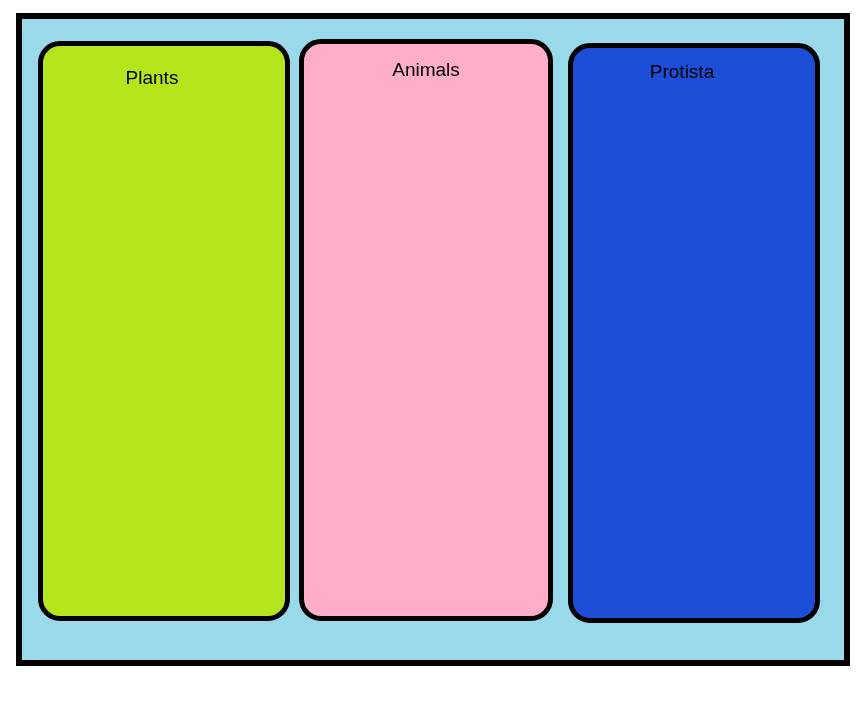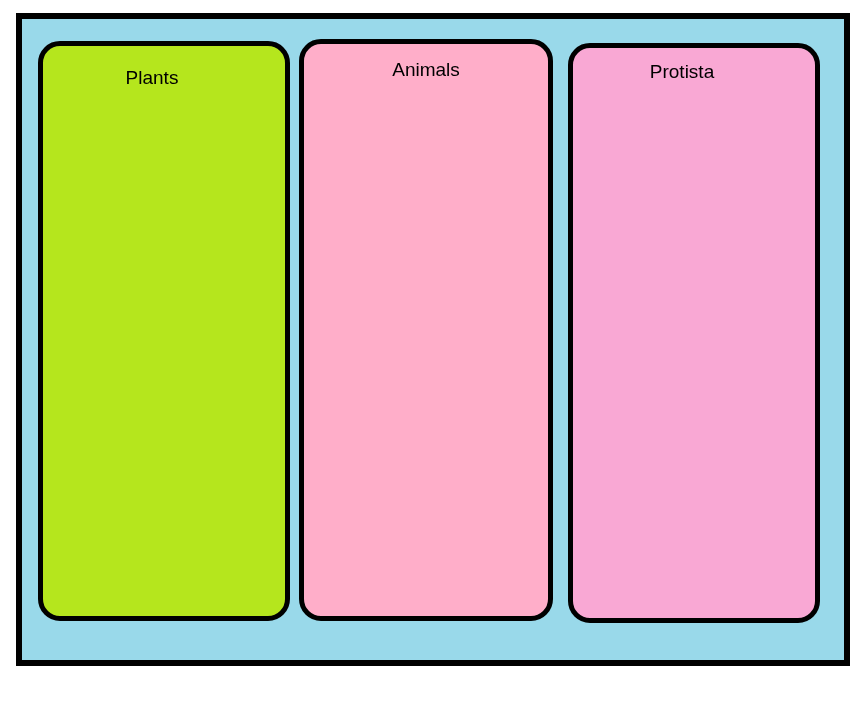--- a/index.html
+++ b/index.html
@@ -73,17 +73,17 @@
 <div class="board" style="background: rgb(153, 217, 234);">
 
   <div class="panel panel-plants" style="background: rgb(181, 230, 29);">
     <span class="panel-label">Plants</span>
   </div>
 
   <div class="panel panel-animals" style="background: rgb(255, 174, 201);">
     <span class="panel-label">Animals</span>
   </div>
 
-  <div class="panel panel-protista" style="background: #f9a8d4;">
+  <div class="panel panel-protista" style="background: #1d4ed8;">
     <span class="panel-label">Protista</span>
   </div>
 
 </div>
 
 </body></html>

